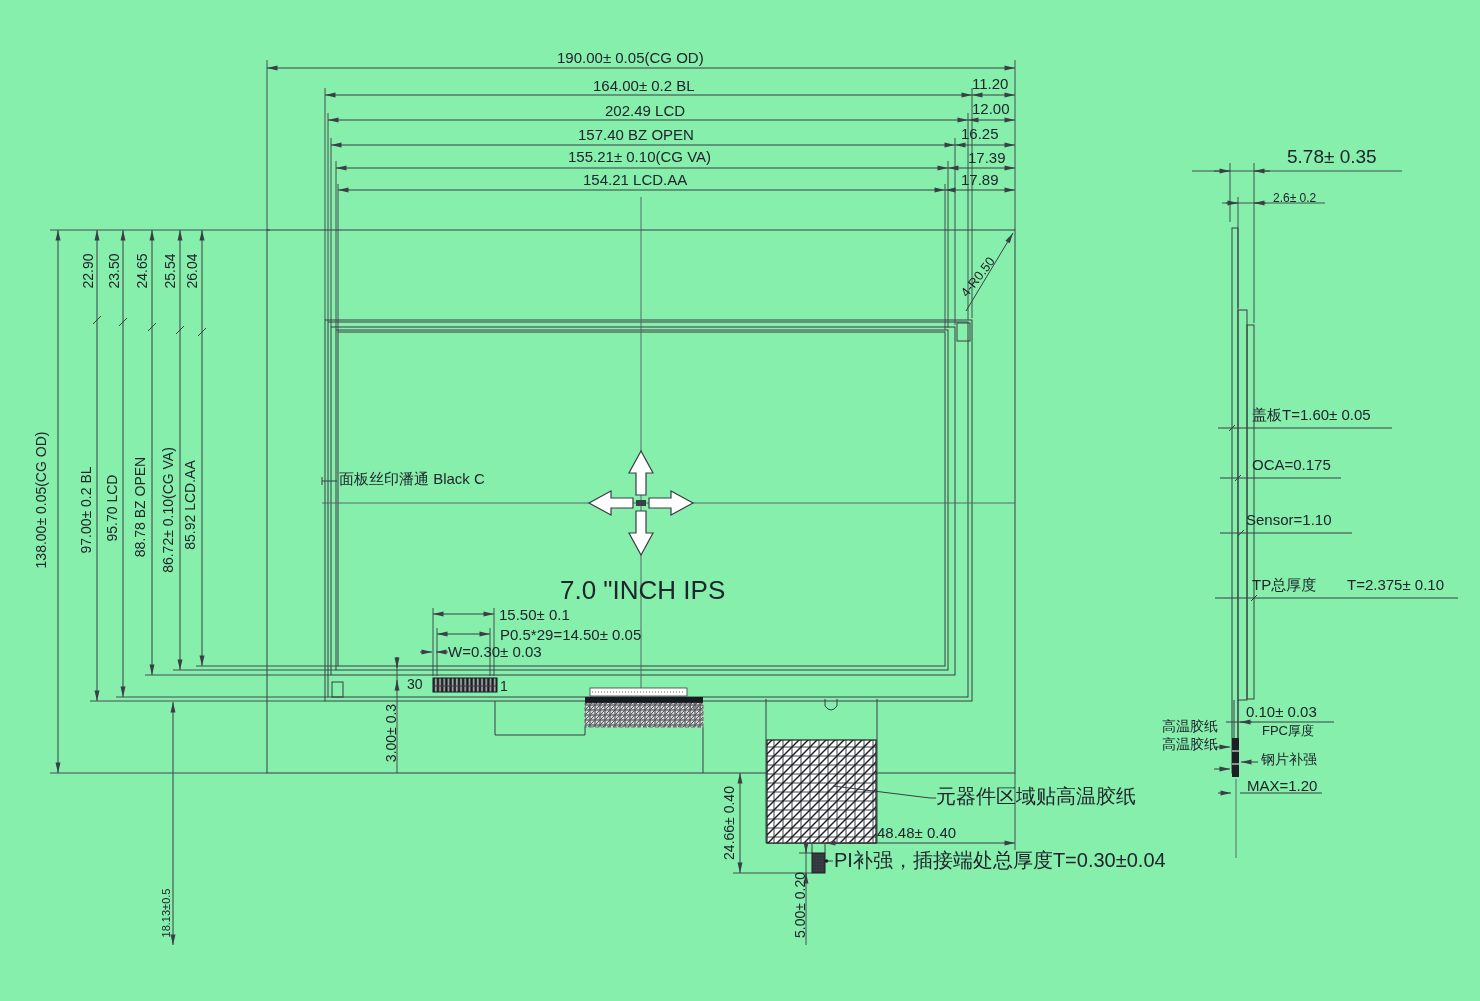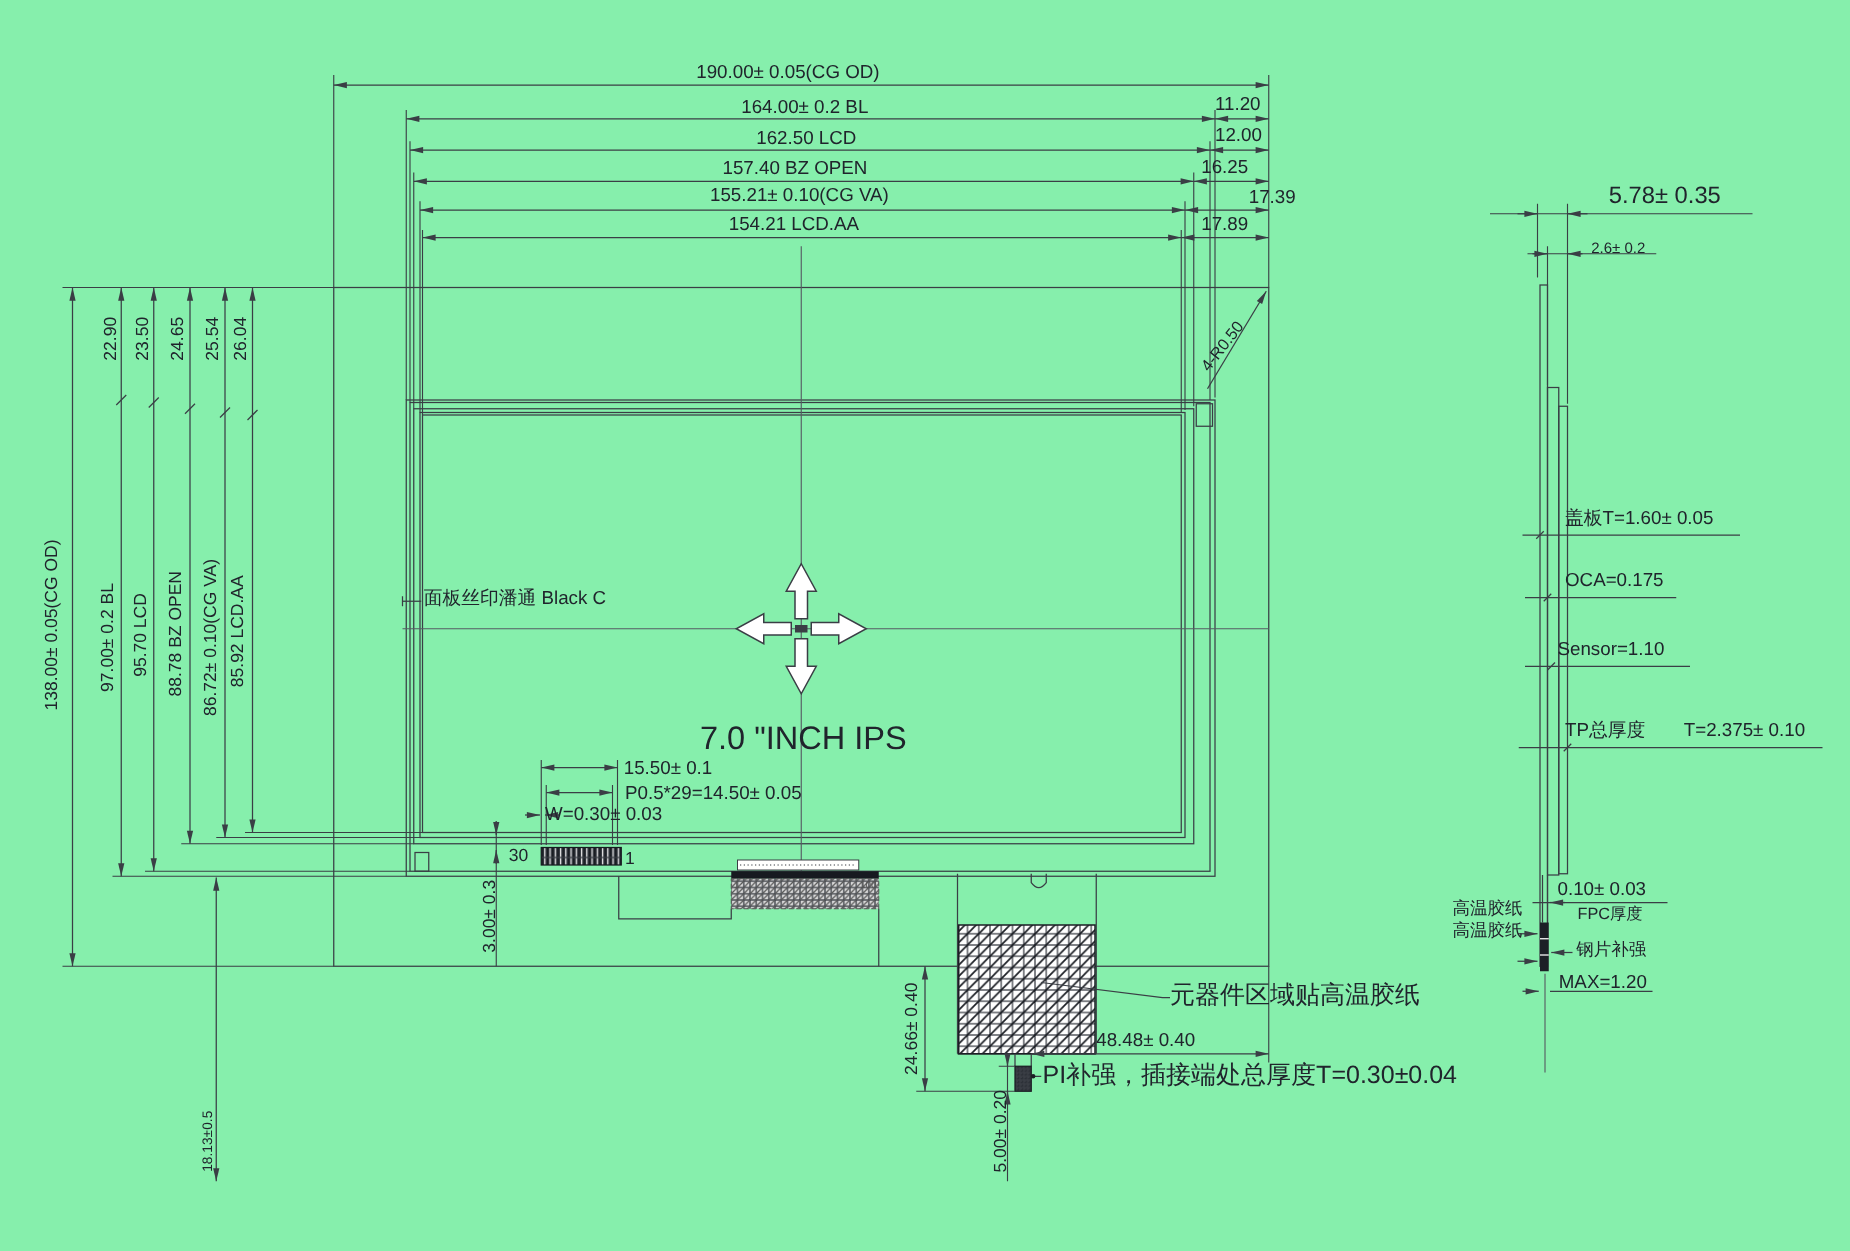--- a/index.html
+++ b/index.html
@@ -207,49 +207,49 @@
     <line x1="1238" y1="536" x2="1244" y2="530"></line>
         <line x1="1251" y1="601" x2="1257" y2="595"></line>
     <line x1="1214" y1="747" x2="1230" y2="747" marker-end="url(#mae)"></line>
     <line x1="1214" y1="769" x2="1230" y2="769" marker-end="url(#mae)"></line>
     <line x1="1258" y1="762" x2="1241" y2="762" marker-end="url(#mae)"></line>
   </g>
 </svg>
 
 <div class="lbl s15" style="left:557px;top:50px">190.00± 0.05(CG OD)</div>
 <div class="lbl s15" style="left:593px;top:78px">164.00± 0.2 BL</div>
-<div class="lbl s15" style="left:605px;top:103px">162.50 LCD</div>
+<div class="lbl s15" style="left:605px;top:103px">202.49 LCD</div>
 <div class="lbl s15" style="left:578px;top:127px">157.40 BZ OPEN</div>
 <div class="lbl s15" style="left:568px;top:149px">155.21± 0.10(CG VA)</div>
 <div class="lbl s15" style="left:583px;top:172px">154.21 LCD.AA</div>
 <div class="lbl s15" style="left:972px;top:76px">11.20</div>
 <div class="lbl s15" style="left:972px;top:101px">12.00</div>
 <div class="lbl s15" style="left:961px;top:126px">16.25</div>
-<div class="lbl s15" style="left:999px;top:150px">17.39</div>
+<div class="lbl s15" style="left:968px;top:150px">17.39</div>
 <div class="lbl s15" style="left:961px;top:172px">17.89</div>
 
 <div class="lbl rot s14" style="left:41px;top:500px">138.00± 0.05(CG OD)</div>
 <div class="lbl rot s14" style="left:86px;top:510px">97.00± 0.2 BL</div>
 <div class="lbl rot s14" style="left:112px;top:508px">95.70 LCD</div>
 <div class="lbl rot s14" style="left:140px;top:507px">88.78 BZ OPEN</div>
 <div class="lbl rot s14" style="left:168px;top:510px">86.72± 0.10(CG VA)</div>
 <div class="lbl rot s14" style="left:190px;top:505px">85.92 LCD.AA</div>
 <div class="lbl rot s14" style="left:88px;top:271px">22.90</div>
 <div class="lbl rot s14" style="left:114px;top:271px">23.50</div>
 <div class="lbl rot s14" style="left:142px;top:271px">24.65</div>
 <div class="lbl rot s14" style="left:170px;top:271px">25.54</div>
 <div class="lbl rot s14" style="left:192px;top:271px">26.04</div>
 
 <div class="lbl s26" style="left:560px;top:577px">7.0 "INCH IPS</div>
 <div class="lbl s15" style="left:339px;top:471px">面板丝印潘通 Black C</div>
 <div class="lbl rot52 s13" style="left:978px;top:277px">4-R0.50</div>
 
 <div class="lbl s15" style="left:499px;top:607px">15.50± 0.1</div>
 <div class="lbl s15" style="left:500px;top:627px">P0.5*29=14.50± 0.05</div>
-<div class="lbl s15" style="left:436px;top:644px">W=0.30± 0.03</div>
+<div class="lbl s15" style="left:448px;top:644px">W=0.30± 0.03</div>
 <div class="lbl s14" style="left:407px;top:677px">30</div>
 <div class="lbl s14" style="left:500px;top:679px">1</div>
 <div class="lbl rot s14" style="left:391px;top:733px">3.00± 0.3</div>
 <div class="lbl s8" style="left:587px;top:704px;color:#555">1</div>
 <div class="lbl s8" style="left:688px;top:704px;color:#555">100</div>
 
 <div class="lbl rot s14" style="left:729px;top:823px">24.66± 0.40</div>
 <div class="lbl s15" style="left:877px;top:825px">48.48± 0.40</div>
 <div class="lbl rot s14" style="left:800px;top:905px">5.00± 0.20</div>
 <div class="lbl rot s11" style="left:167px;top:913px">18.13±0.5</div>

